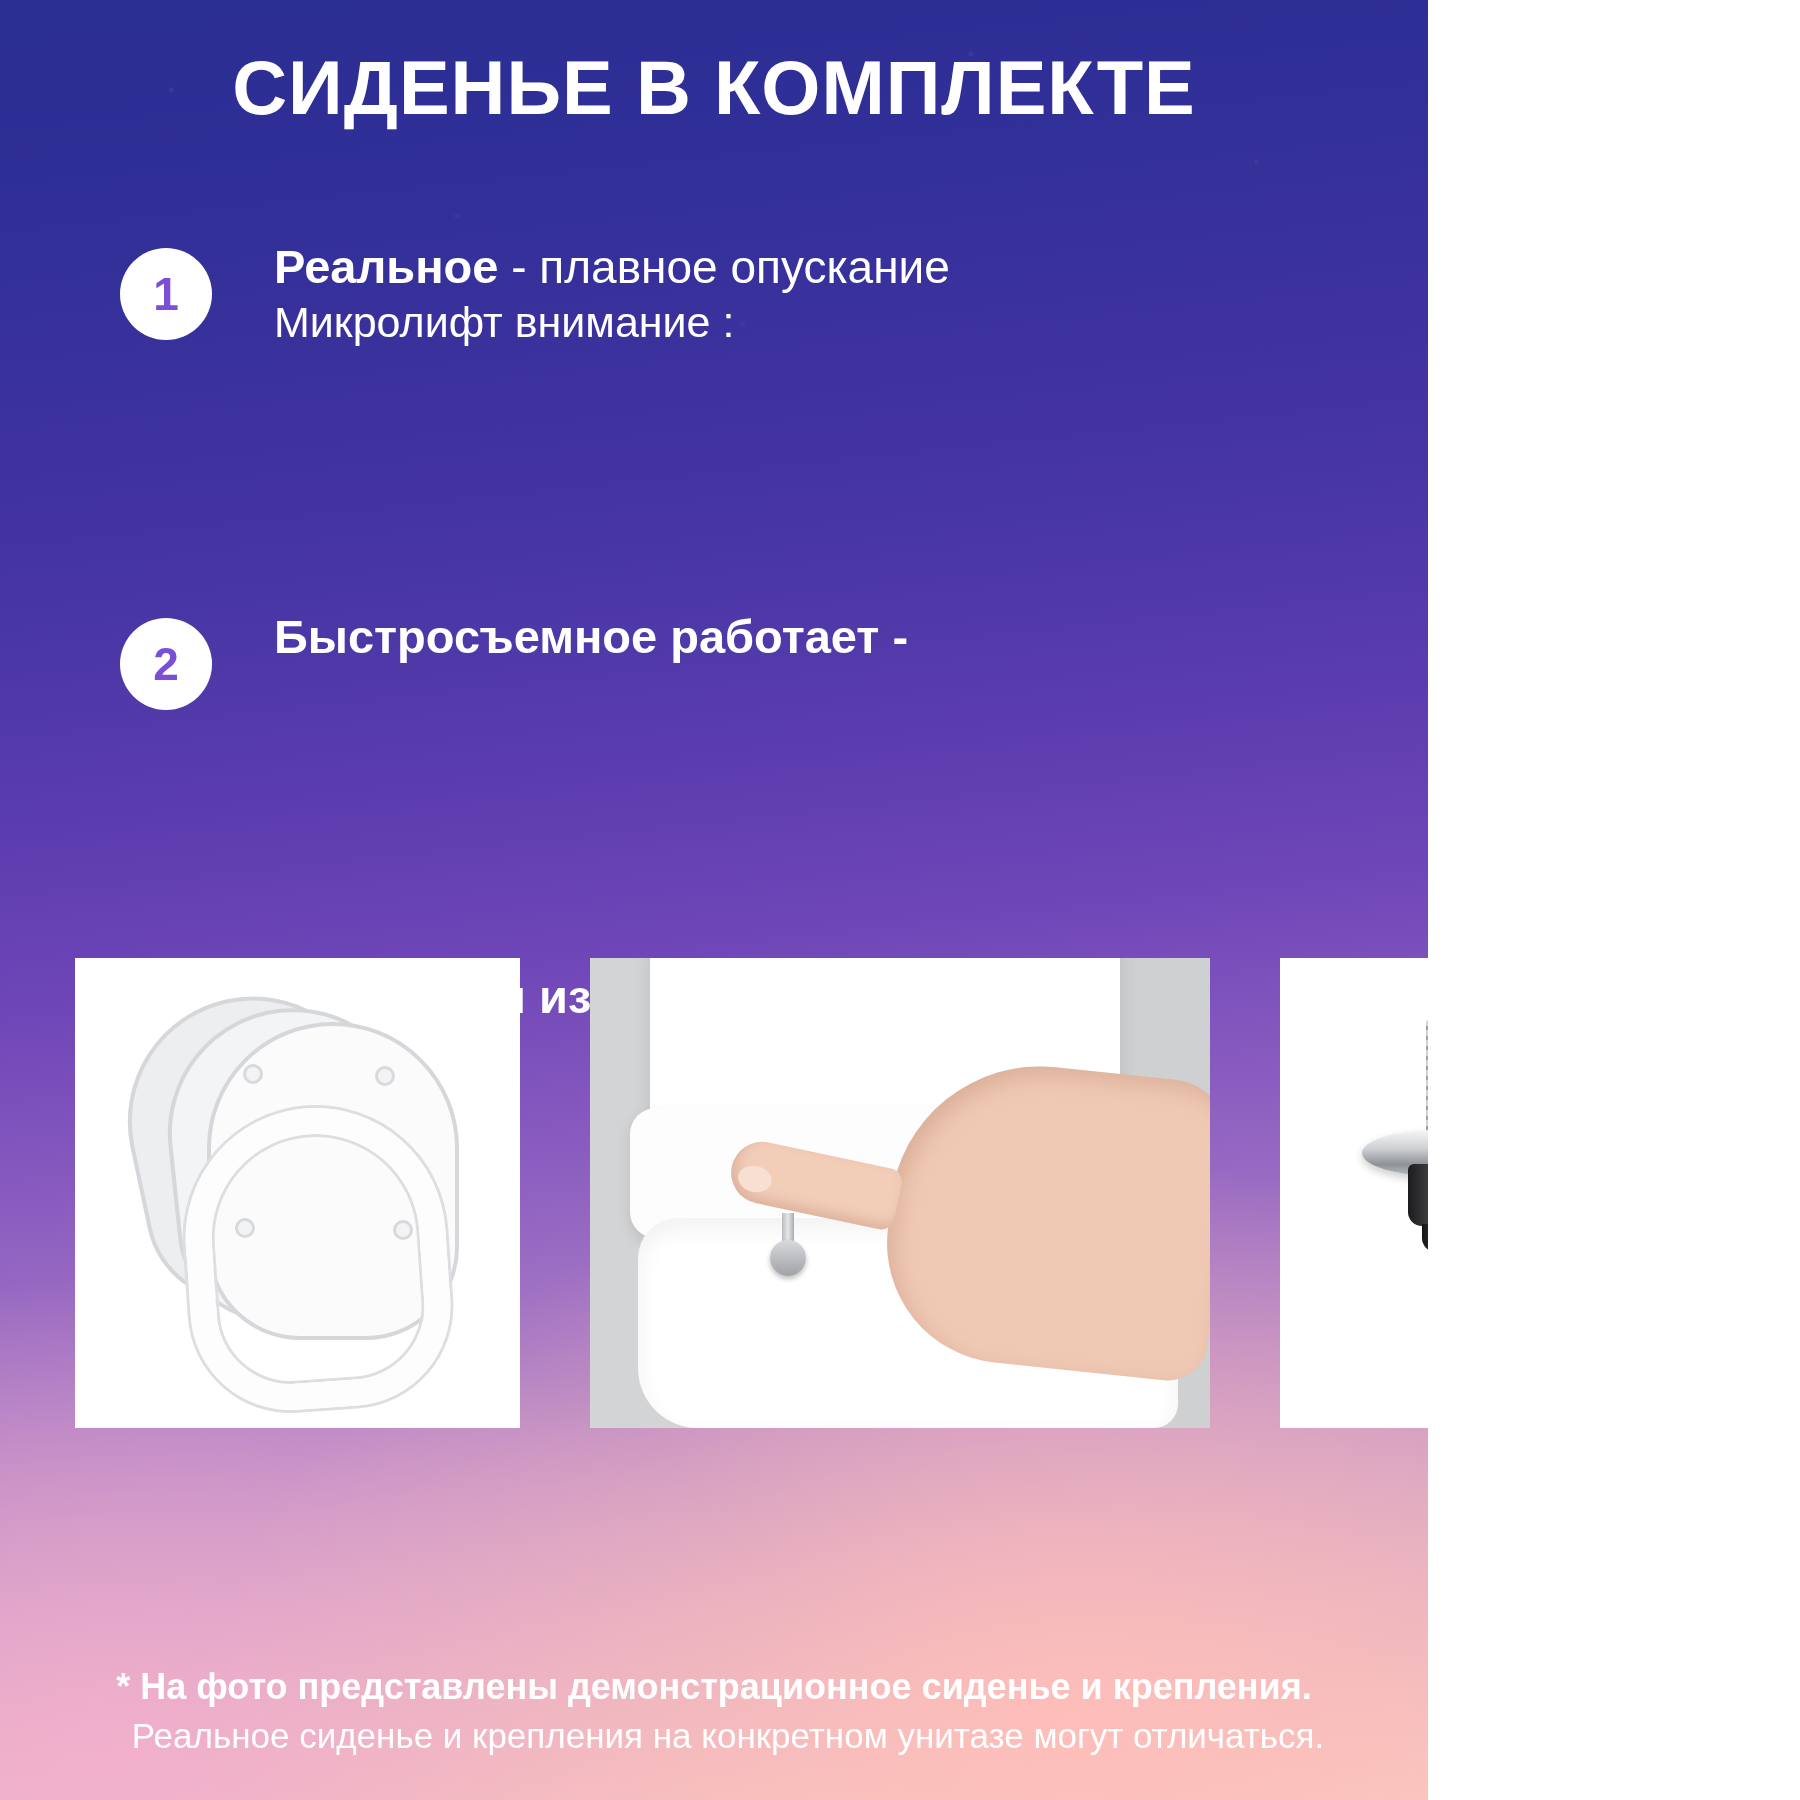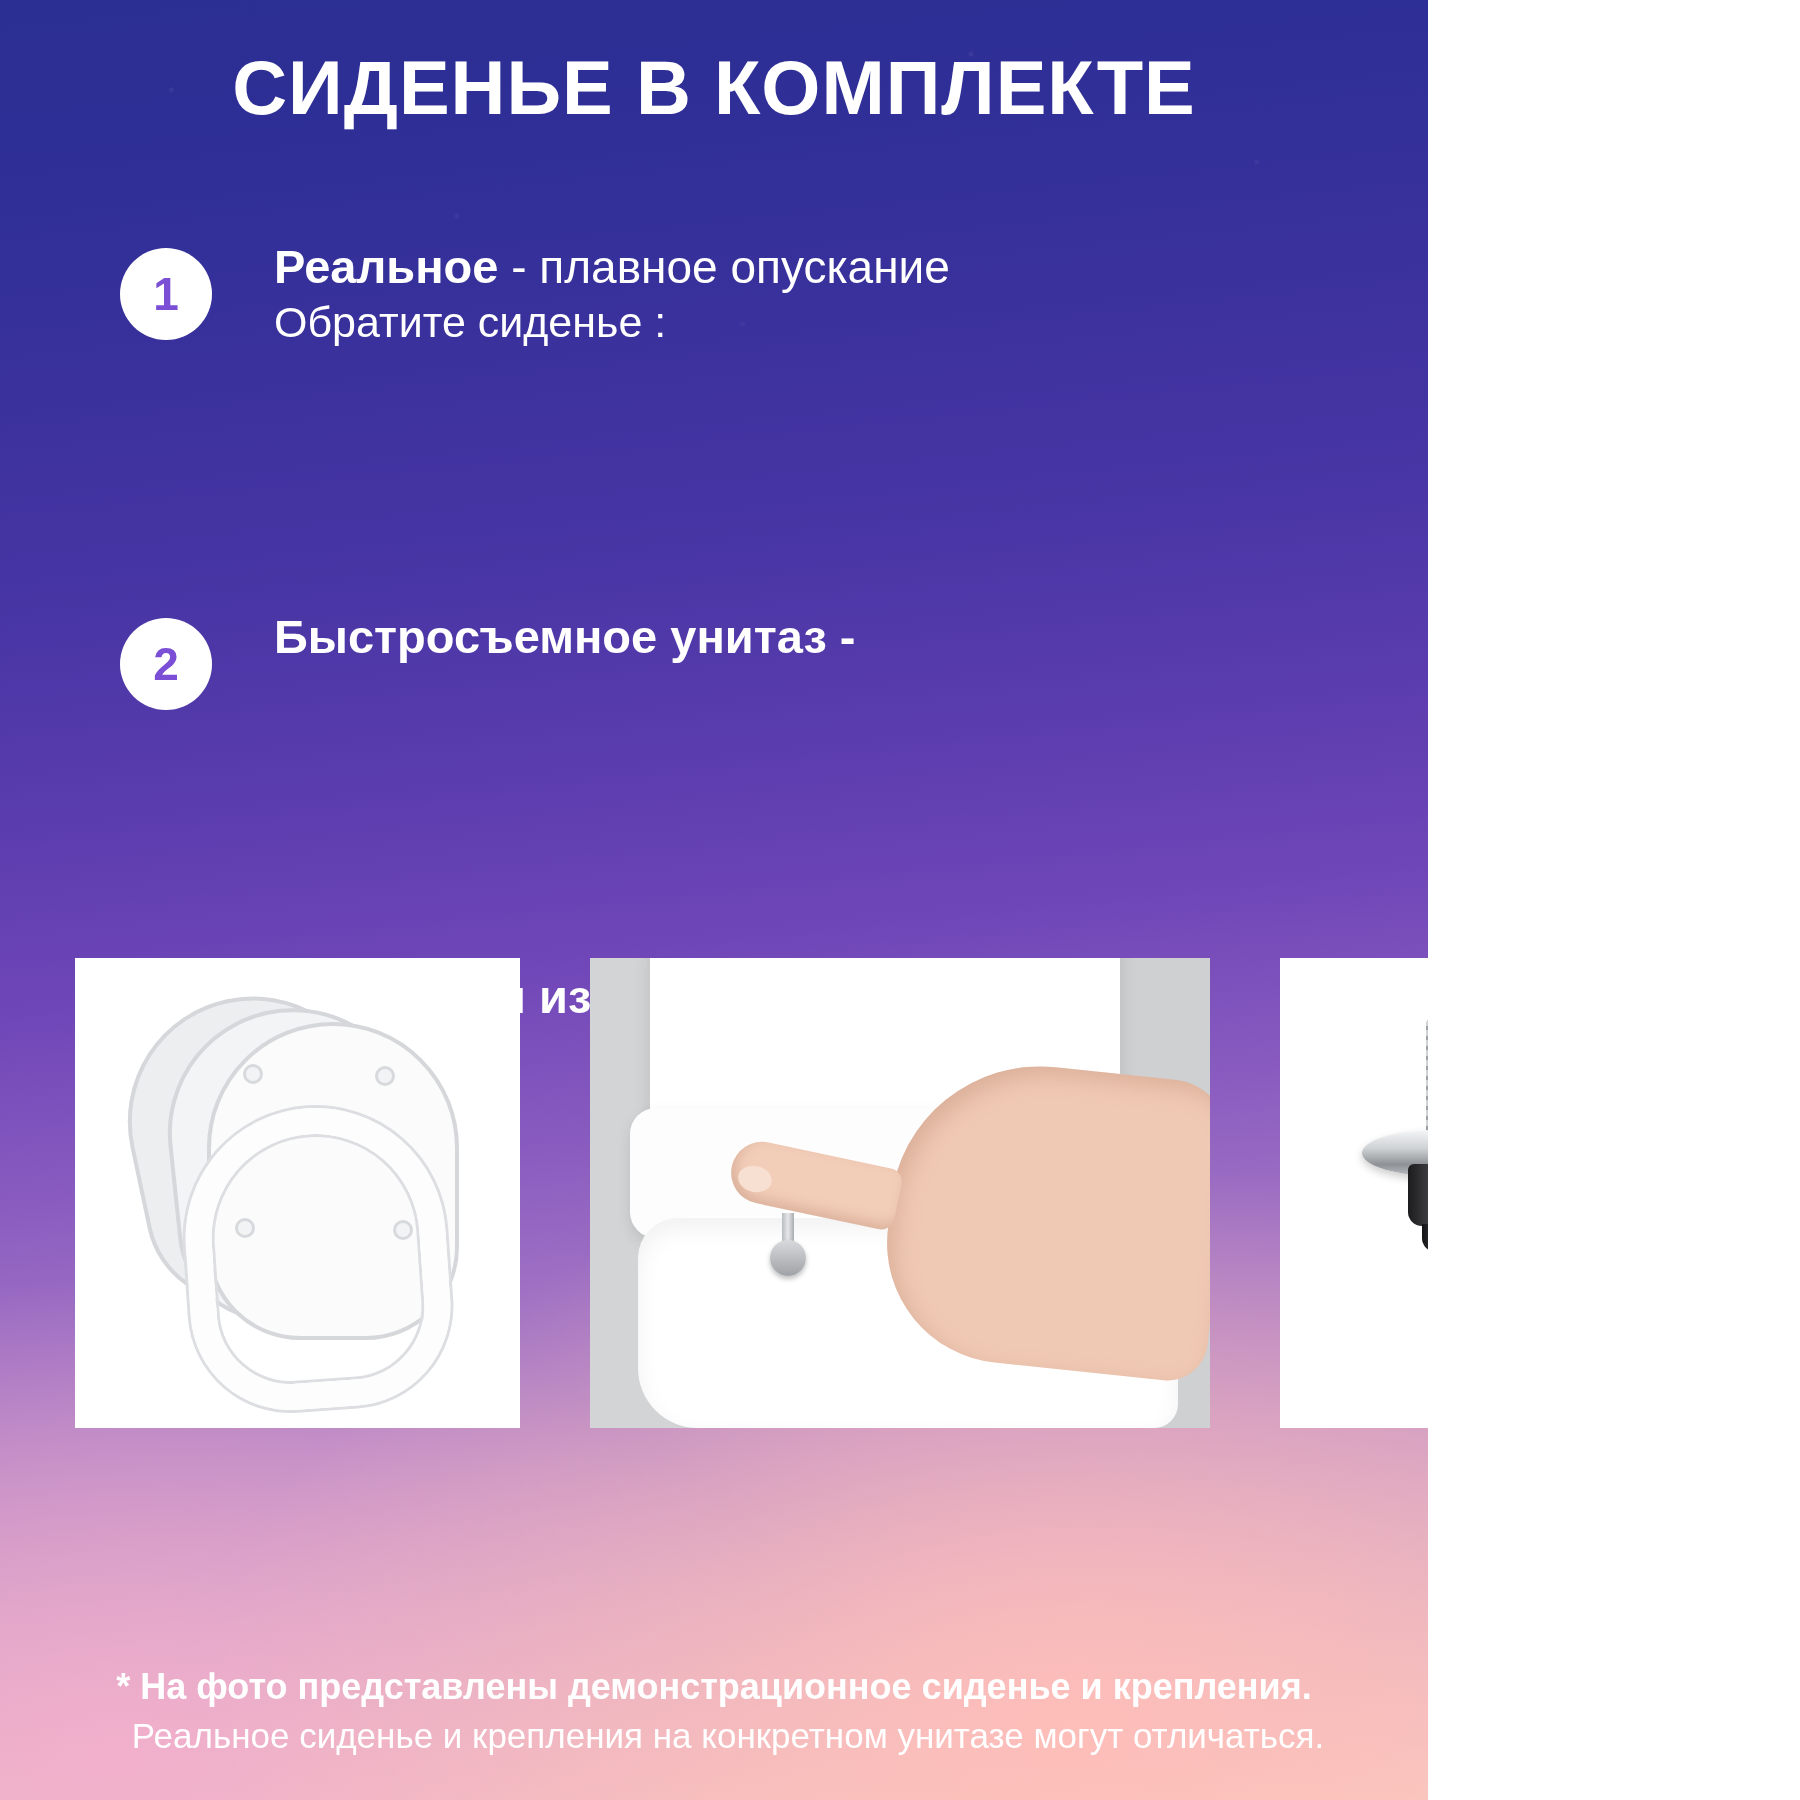--- a/index.html
+++ b/index.html
@@ -307,28 +307,28 @@
 <div class="poster">
 
   <div class="title">СИДЕНЬЕ В КОМПЛЕКТЕ</div>
 
   <div class="features">
 
     <div class="feature feature-1">
       <div class="badge">1</div>
       <div class="feature-text">
         <div class="f-head"><span>Реальное</span><span class="light"> - плавное опускание</span></div>
-        <div class="f-line">Обратите сиденье :</div>
+        <div class="f-line">Микролифт внимание :</div>
       </div>
     </div>
 
     <div class="feature feature-2">
       <div class="badge">2</div>
       <div class="feature-text">
-        <div class="f-head"><span>Быстросъемное унитаз -</span></div>
+        <div class="f-head"><span>Быстросъемное работает -</span></div>
       </div>
     </div>
 
     <div class="feature feature-3">
       <div class="badge">3</div>
       <div class="feature-text">
         <div class="f-head">Крепления из нержавеющей стали</div>
       </div>
     </div>
 

